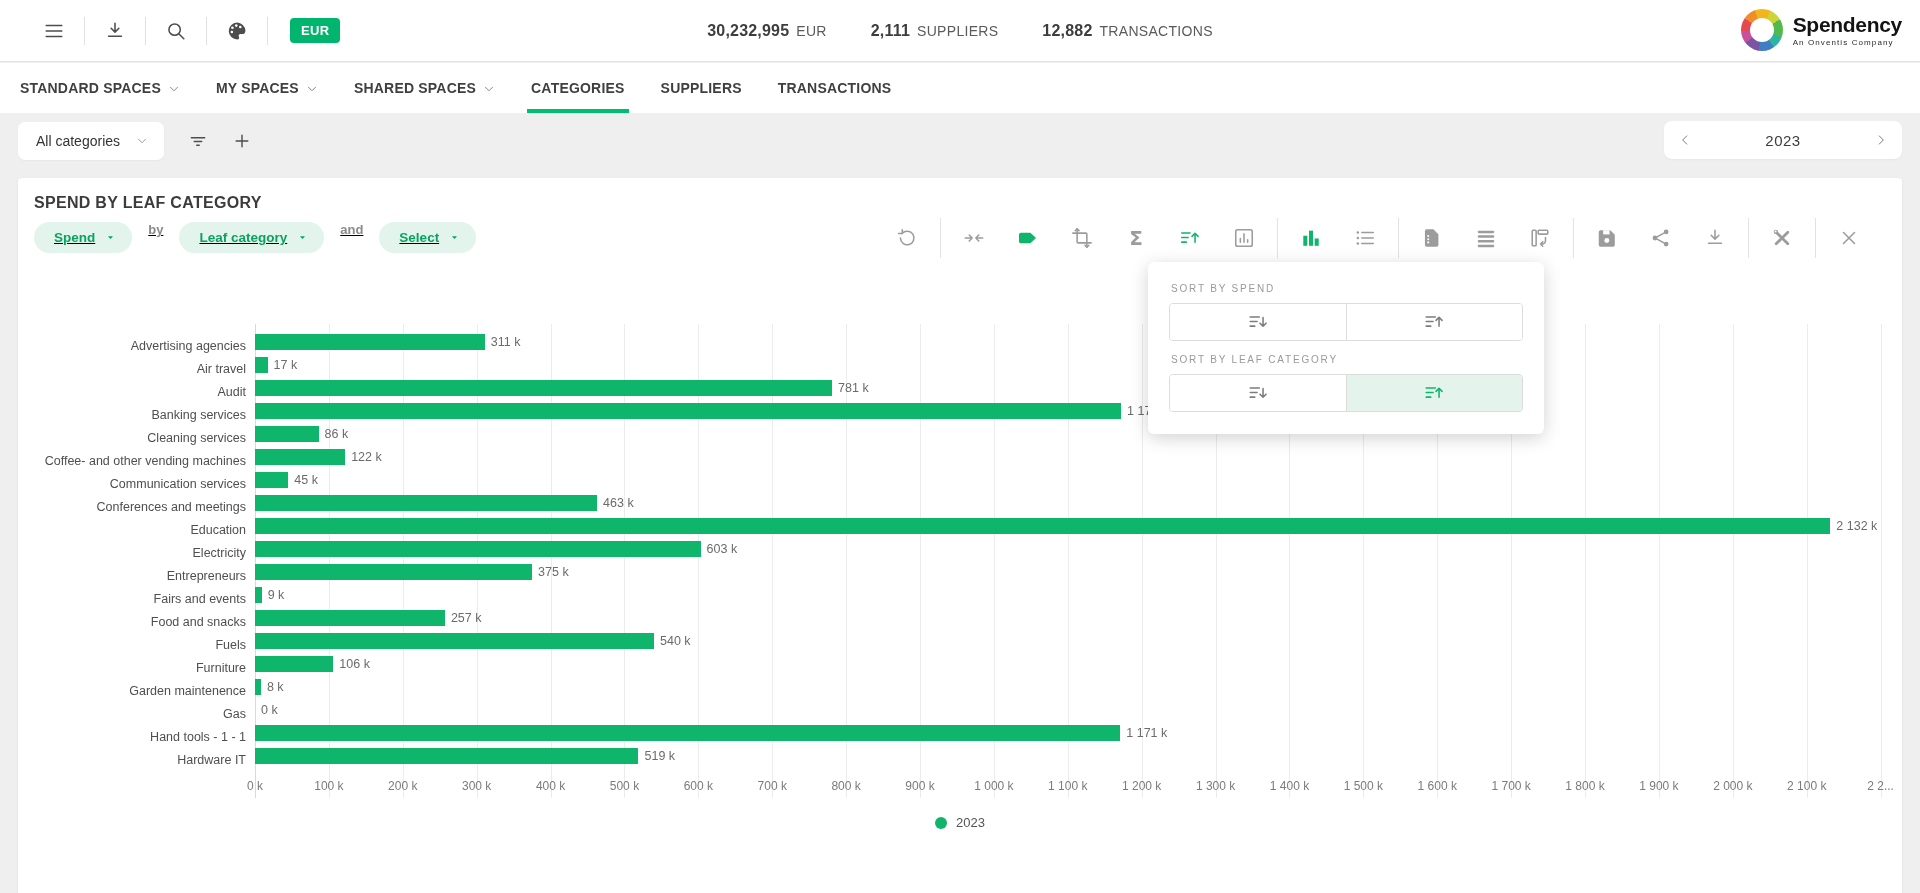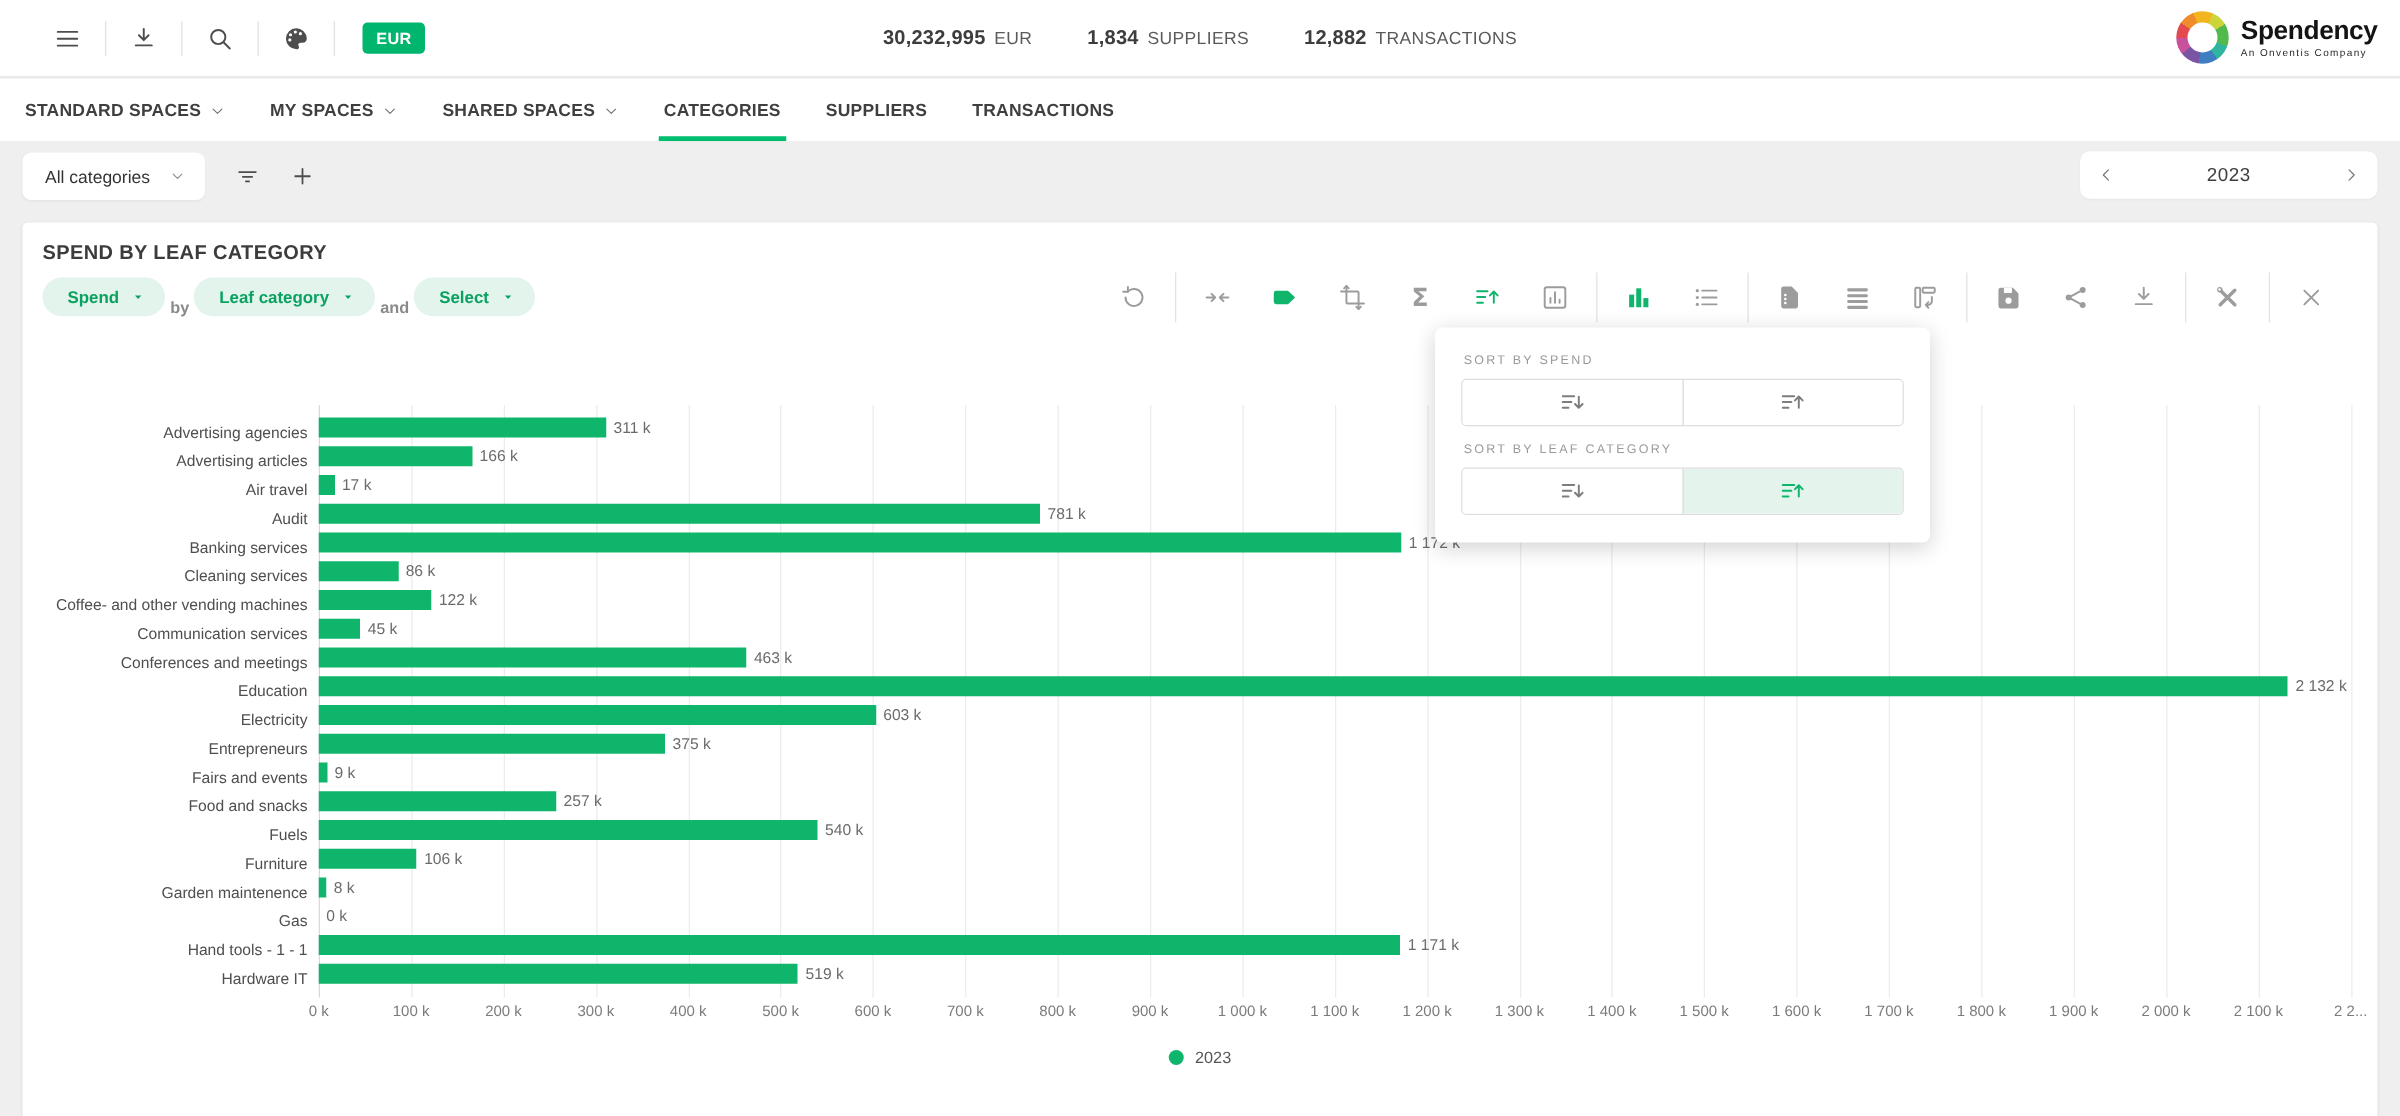--- a/index.html
+++ b/index.html
@@ -49,21 +49,21 @@
                width:238px; display:flex; align-items:center; justify-content:space-between;
                padding:0 14px; box-shadow:0 1px 2px rgba(0,0,0,.04); }
   .year-arrow { width:14px; height:14px; color:#777; cursor:pointer; }
   .year-label { font-size:15px; color:#3e3e3e; letter-spacing:.5px; }
 
   
   .card { position:absolute; top:178px; left:18px; width:1884px; height:725px; background:#fff;
           border-radius:4px; box-shadow:0 1px 3px rgba(0,0,0,.08); }
   .panel-title { position:absolute; top:16px; left:16px; font-size:16px; font-weight:bold;
                  color:#3c3c3c; letter-spacing:.3px; }
-  .pills-row { position:absolute; top:44px; left:16px; display:flex; align-items:flex-end; gap:4px; }
+  .pills-row { position:absolute; top:44px; left:16px; display:flex; align-items:flex-start; gap:16px;text-decoration:underline; }
   .gpill { background:#e2f4ec; color:#0ba261; font-weight:bold; font-size:13.5px; border-radius:16px;
            height:31px; display:flex; align-items:center; gap:10px; padding:0 16px 0 20px; cursor:pointer; }
   .gpill .tri { width:11px; height:11px; fill:#0ba261; }
   .conj { font-size:13px; font-weight:bold; color:#8a8a8a; }
 
   
   .toolbar { position:absolute; top:40px; right:26px; height:40px; display:flex; align-items:center; }
   .tbtn { width:22px; height:24px; margin:0 16px; color:#9c9c9c; cursor:pointer;
           display:flex; align-items:center; justify-content:center; }
   .tbtn.accent { color:#0eb56b; }
@@ -133,21 +133,21 @@
           <circle fill="#fff" cx="11.2" cy="6.1" r="1.4"></circle>
           <circle fill="#fff" cx="15.6" cy="7.6" r="1.4"></circle>
           <circle fill="#fff" cx="6.4" cy="13" r="1.4"></circle>
         </svg>
       </div>
       <div class="tb-divider"></div>
       <div class="eur-badge">EUR</div>
     </div>
   <div class="topbar-stats">
       <div class="stat"><b>30,232,995</b>EUR</div>
-      <div class="stat"><b>1,834</b>SUPPLIERS</div>
+      <div class="stat"><b>2,111</b>SUPPLIERS</div>
       <div class="stat"><b>12,882</b>TRANSACTIONS</div>
     </div>
   <div class="logo">
     <div class="logo-ring"></div>
     <div>
       <div class="logo-name">Spendency</div>
       <div class="logo-tagline">An Onventis Company</div>
     </div>
   </div>
 </div>
@@ -428,27 +428,20 @@
       </div>
     <div class="rows">
         <div class="crow">
           <div class="crow-label">Advertising agencies</div>
           <div class="crow-track">
             <div class="cbar" style="width: 14.0724%; background: rgb(14, 181, 107);"></div>
             <span class="cval">311 k</span>
           </div>
         </div>
         <div class="crow">
-          <div class="crow-label">Advertising articles</div>
-          <div class="crow-track">
-            <div class="cbar" style="width: 7.51131%; background: rgb(14, 181, 107);"></div>
-            <span class="cval">166 k</span>
-          </div>
-        </div>
-        <div class="crow">
           <div class="crow-label">Air travel</div>
           <div class="crow-track">
             <div class="cbar" style="width: 0.769231%; background: rgb(14, 181, 107);"></div>
             <span class="cval">17 k</span>
           </div>
         </div>
         <div class="crow">
           <div class="crow-label">Audit</div>
           <div class="crow-track">
             <div class="cbar" style="width: 35.3394%; background: rgb(14, 181, 107);"></div>

